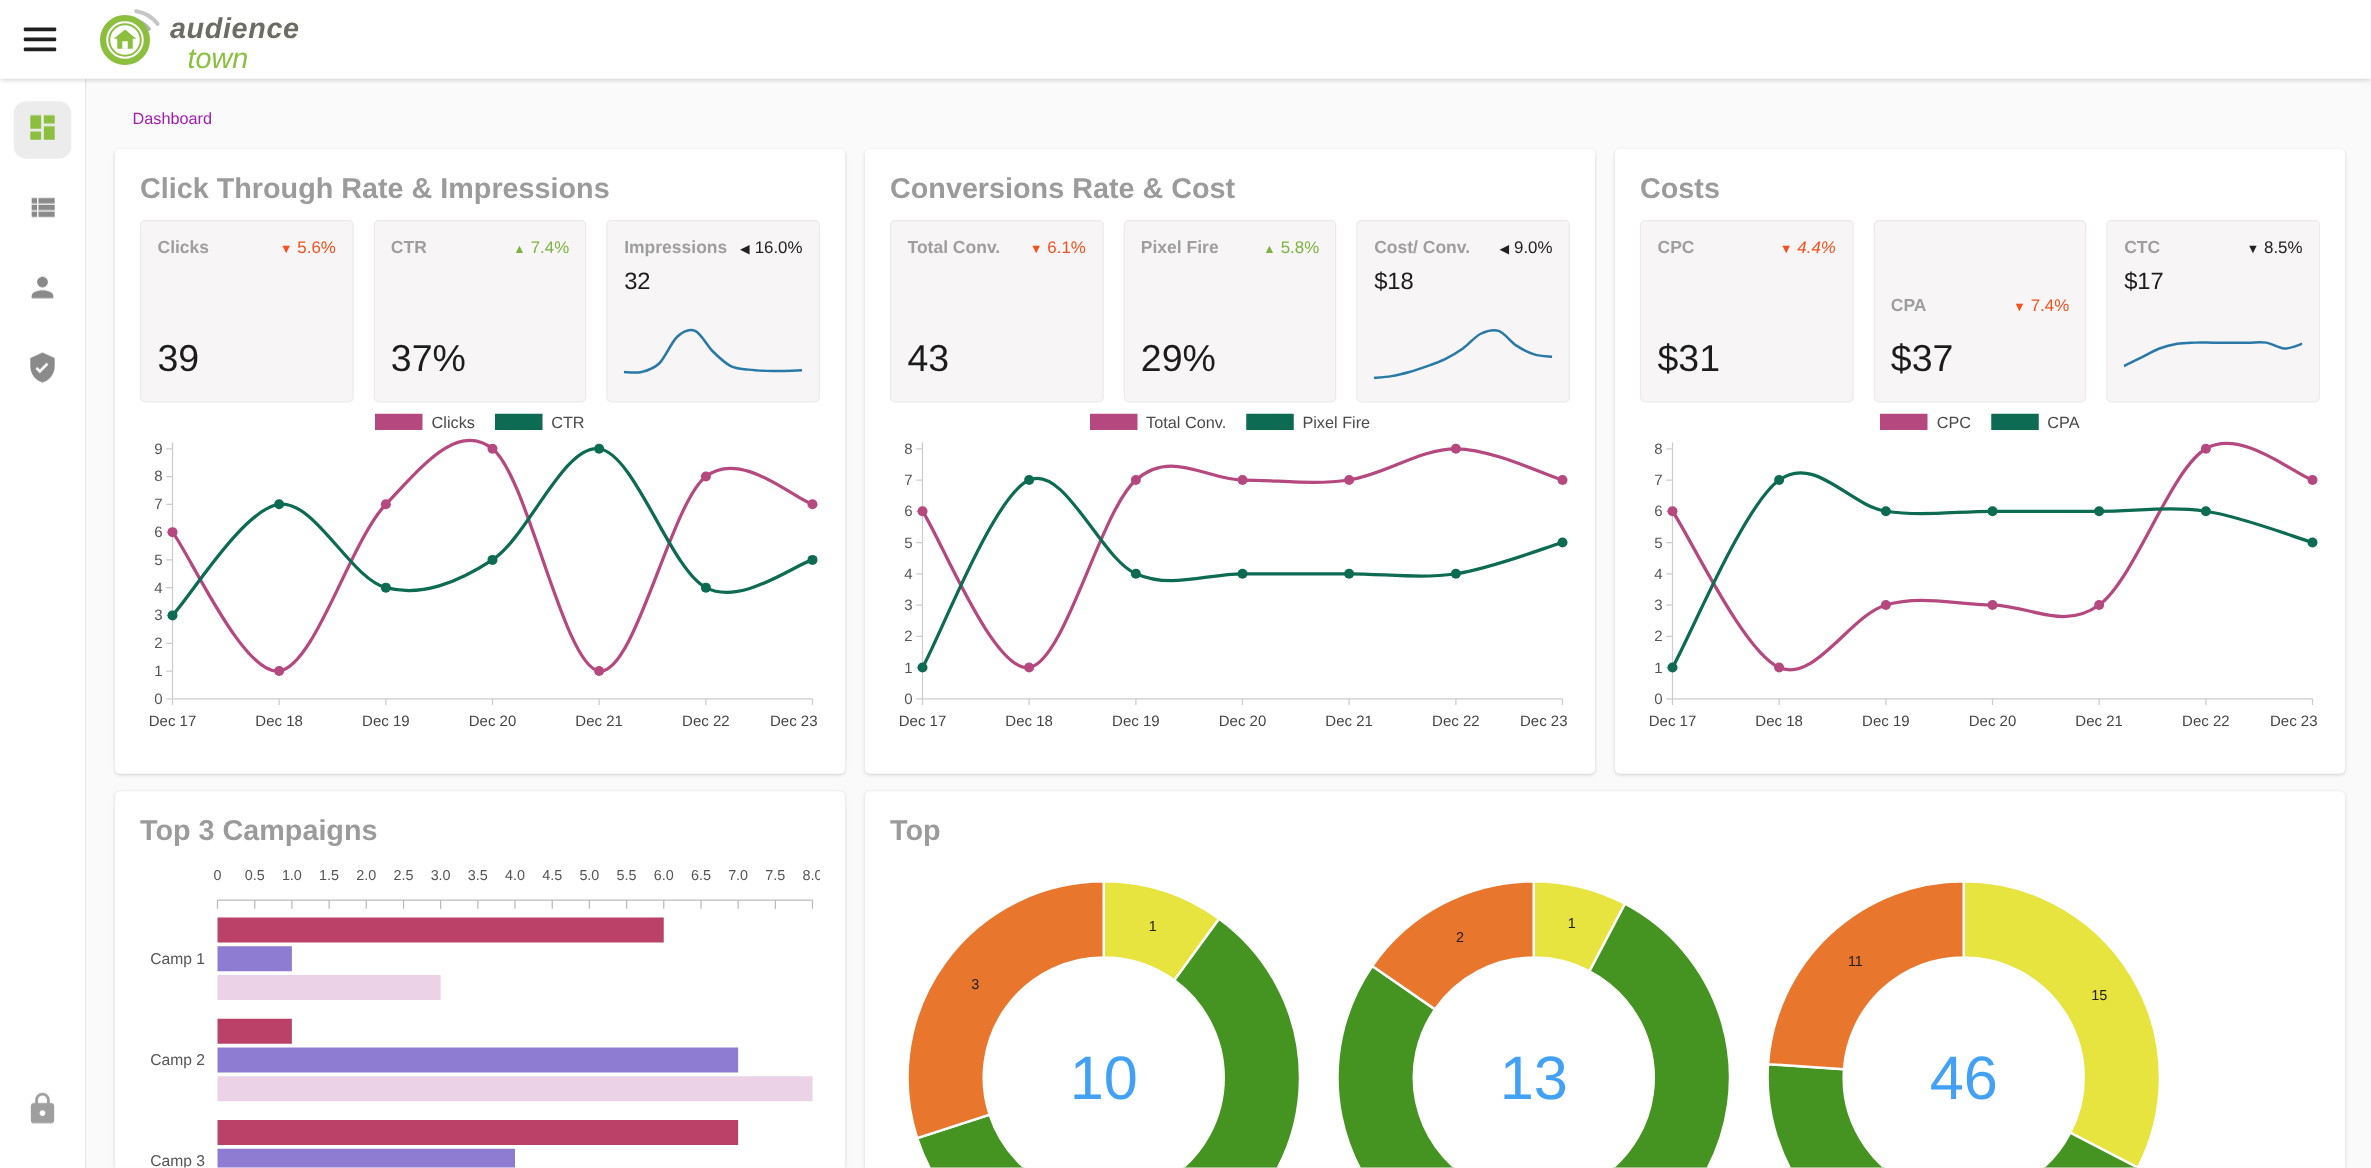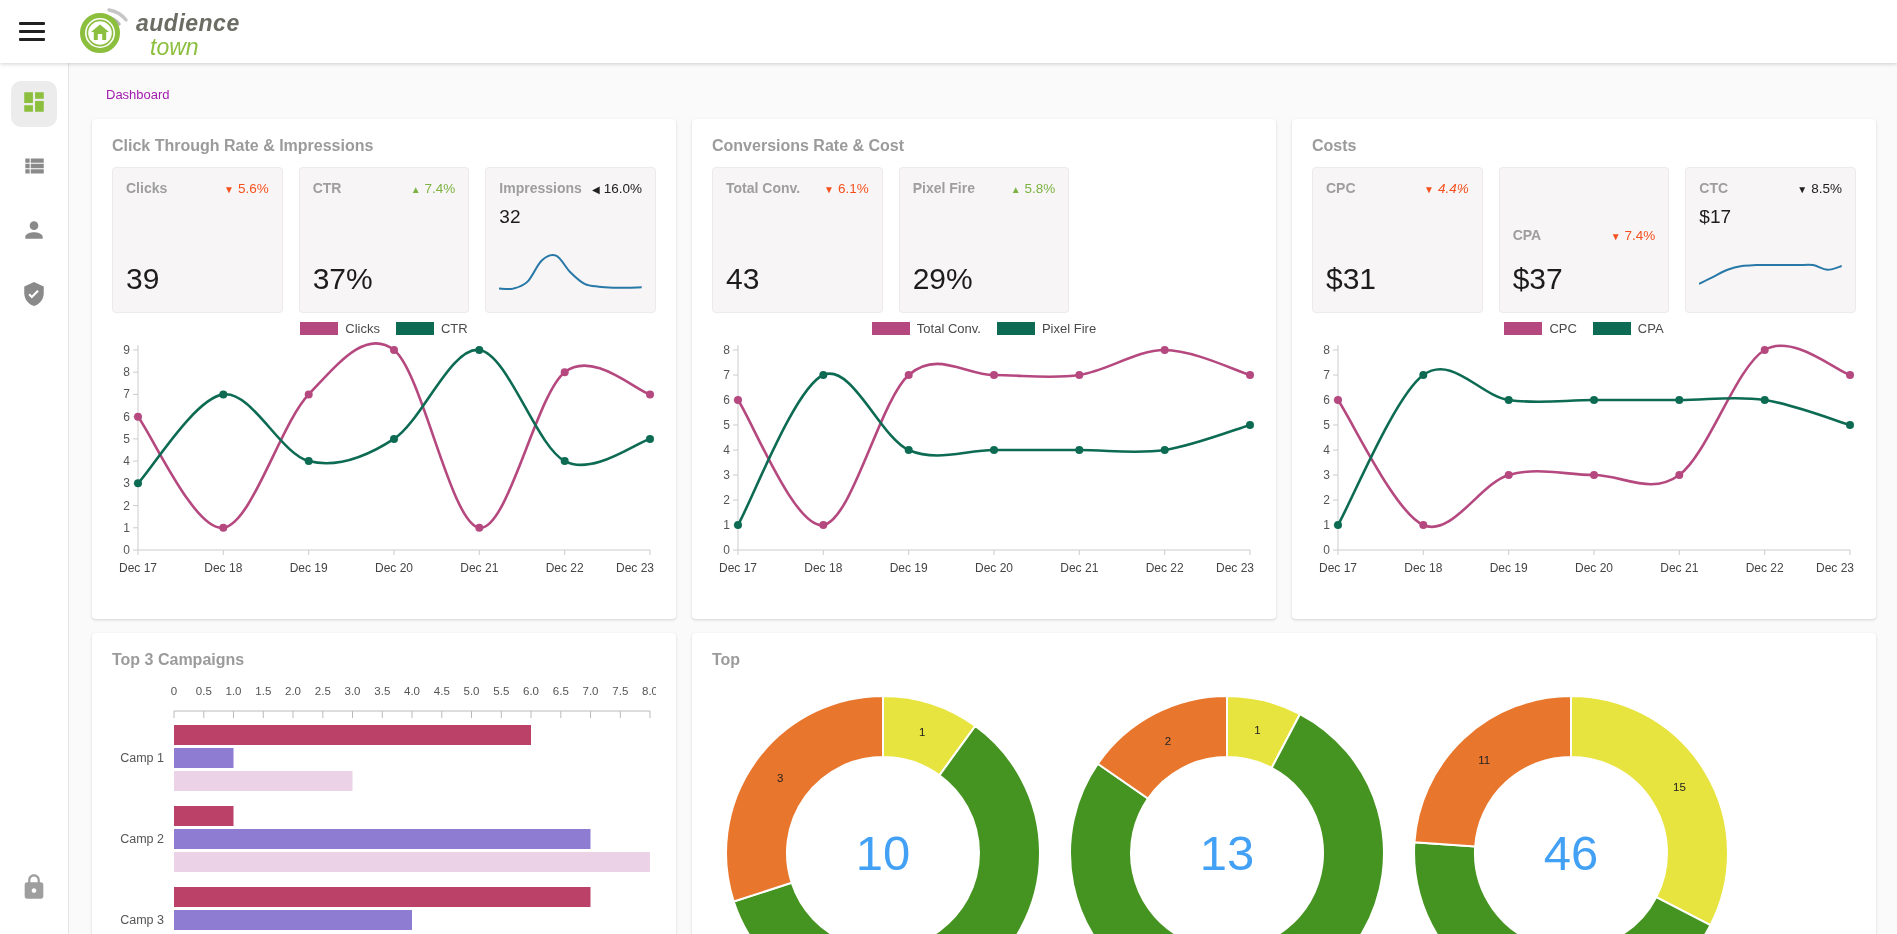--- a/index.html
+++ b/index.html
@@ -25,21 +25,21 @@
   .side-lock { margin-top:auto; margin-bottom:22px; }
   
   .main { margin-left:69px; padding-top:75px; }
   .breadcrumb { margin:12px 0 0 37px; font-size:13px; color:#a21caf; }
   .grid { display:grid; grid-template-columns:repeat(3,1fr); gap:14px 16px; margin:17px 23px 0; }
   .card { background:#fff; border-radius:4px; box-shadow:0 1px 3px rgba(0,0,0,.16);
     padding:18px 20px; }
   .card.metric { height:500px; }
   .card.bottom { height:420px; overflow:hidden; }
   .card.wide { grid-column:span 2; }
-  .card-title { font-size:16px; font-weight:bold; color:#9b9b9b; margin-bottom:12px; }
+  .card-title { font-size:23px; font-weight:bold; color:#9b9b9b; margin-bottom:12px; }
   
   .tiles { display:grid; grid-template-columns:repeat(3,1fr); gap:16px; margin-bottom:8px; }
   .tile { background:#f7f5f5; border:1px solid #edeaea; border-radius:4px; height:146px;
     padding:12px 13px; display:flex; flex-direction:column; }
   .tile-head { display:flex; justify-content:space-between; align-items:baseline; }
   .tile-label { font-size:14px; font-weight:bold; color:#9e9e9e; white-space:nowrap;
     overflow:hidden; }
   .tile-delta { font-size:13.5px; white-space:nowrap; margin-left:6px; }
   .tile-delta .arr { font-size:10px; margin-right:4px; }
   .tile-value { margin-top:auto; font-size:30px; color:#1c1c1c; padding-bottom:4px; }
@@ -231,20 +231,32 @@
                 <span class="tile-delta" style="color: rgb(244, 81, 30);"><span class="arr" style="color: rgb(244, 81, 30);">▼</span><span>6.1%</span></span>
               </div>
               <div class="tile-value">43</div>
             </div>
             <div class="tile">
               <div class="tile-head">
                 <span class="tile-label">Pixel Fire</span>
                 <span class="tile-delta" style="color: rgb(124, 179, 66);"><span class="arr" style="color: rgb(124, 179, 66);">▲</span><span>5.8%</span></span>
               </div>
               <div class="tile-value">29%</div>
+            </div>
+            <div class="tile">
+              <div class="tile-head">
+                <span class="tile-label">Cost/ Conv.</span>
+                <span class="tile-delta" style="color: rgb(33, 33, 33);"><span class="arr" style="color: rgb(33, 33, 33);">◀</span><span>9.0%</span></span>
+              </div>
+              <div class="tile-value-small">$18</div>
+              <div class="spark">
+                <svg viewBox="0 0 140 52" preserveAspectRatio="none">
+                  <path d="M0,45.3C2.3,45.1,9.3,44.7,14,43.9C18.7,43.1,23.3,41.9,28,40.6C32.7,39.3,37.3,37.6,42,35.9C46.7,34.2,51.3,32.6,56,30.3C60.7,27.9,65.3,25.2,70,21.8C74.7,18.4,79.3,12.4,84,10C88.7,7.7,93.3,6.1,98,7.7C102.7,9.3,107.3,16.3,112,19.5C116.7,22.6,121.3,25,126,26.5C130.7,28,137.7,28.1,140,28.4" fill="none" stroke="#2878a8" stroke-width="2"></path>
+                </svg>
+              </div>
             </div>
           </div>
           <div class="legend">
             <span class="legend-item">
               <span class="swatch" style="background: rgb(181, 72, 127);"></span>
               <span class="legend-label">Total Conv.</span>
             </span>
             <span class="legend-item">
               <span class="swatch" style="background: rgb(12, 107, 82);"></span>
               <span class="legend-label">Pixel Fire</span>

